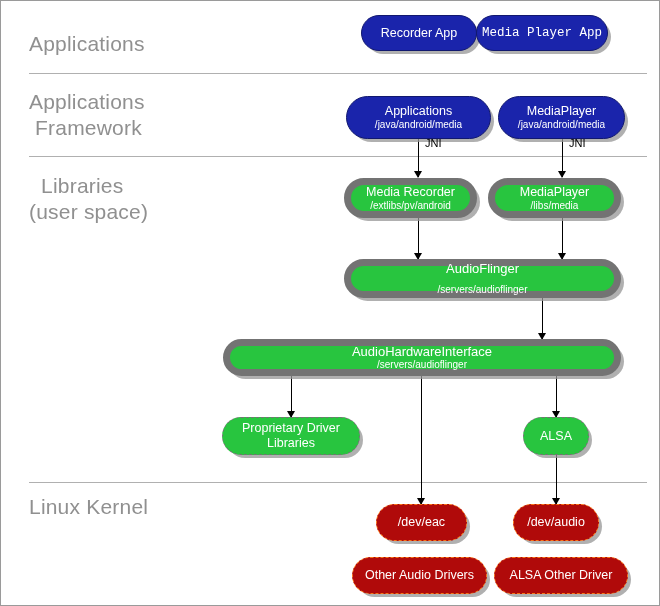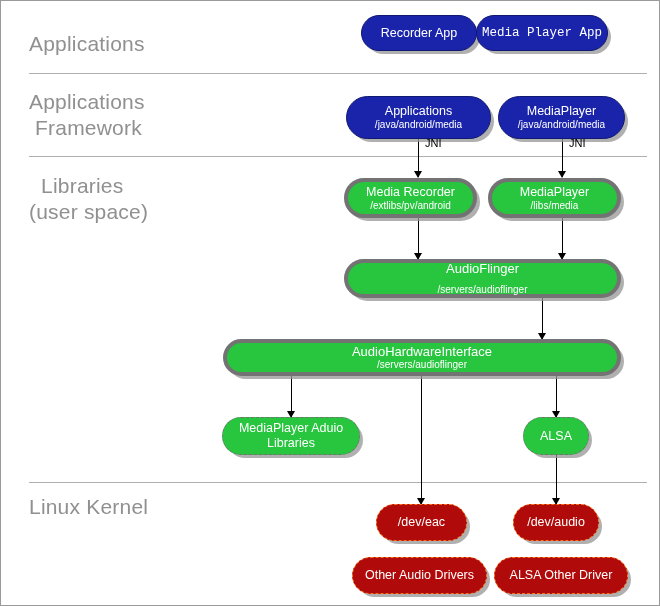--- a/index.html
+++ b/index.html
@@ -55,21 +55,21 @@
     font-size: 12.5px;
     line-height: 15px;
     white-space: nowrap;
   }
   .node .sub {
     font-size: 10px;
     line-height: 12px;
     white-space: nowrap;
   }
   .node.blue  { background: #1a24ab; border: 1px solid #11186f; }
-  .node.green { background: #28c53f; border: 4px solid #737373; }
+  .node.green { background: #28c53f; border: 7px solid #737373; }
   .node.red   { background: #b00a0a; border: 7px solid #f97316; }
   .node.dashed { border-style: dashed; border-width: 1.6px; }
   .node.wide .title { font-size: 13px; }
 
   
   .vline {
     position: absolute;
     width: 1.4px;
     background: #000000;
     z-index: 1;
@@ -172,21 +172,21 @@
     <span class="title">AudioFlinger</span>
     <span class="sub">/servers/audioflinger</span>
   </div>
 
   <div class="node green wide" style="left:222px; top:338px; width:398px; height:37px;">
     <span class="title">AudioHardwareInterface</span>
     <span class="sub">/servers/audioflinger</span>
   </div>
 
   <div class="node green dashed" style="left:221px; top:416px; width:138px; height:38px;">
-    <span class="title">MediaPlayer Aduio</span>
+    <span class="title">Proprietary Driver</span>
     <span class="title">Libraries</span>
   </div>
 
   <div class="node green dashed" style="left:522px; top:416px; width:66px; height:38px;justify-content:center;">
     <span class="title">ALSA</span>
   </div>
 
   <div class="node red dashed" style="left:375px; top:503px; width:91px; height:37px;">
     <span class="title">/dev/eac</span>
   </div>

